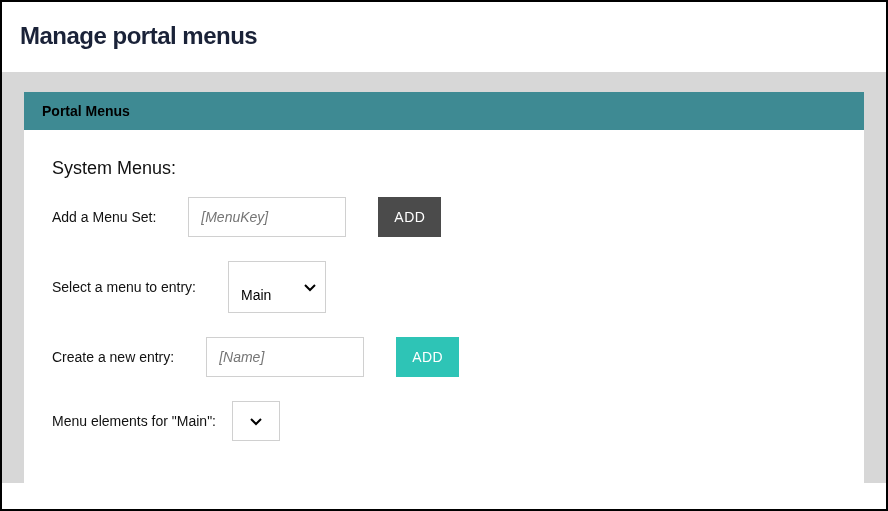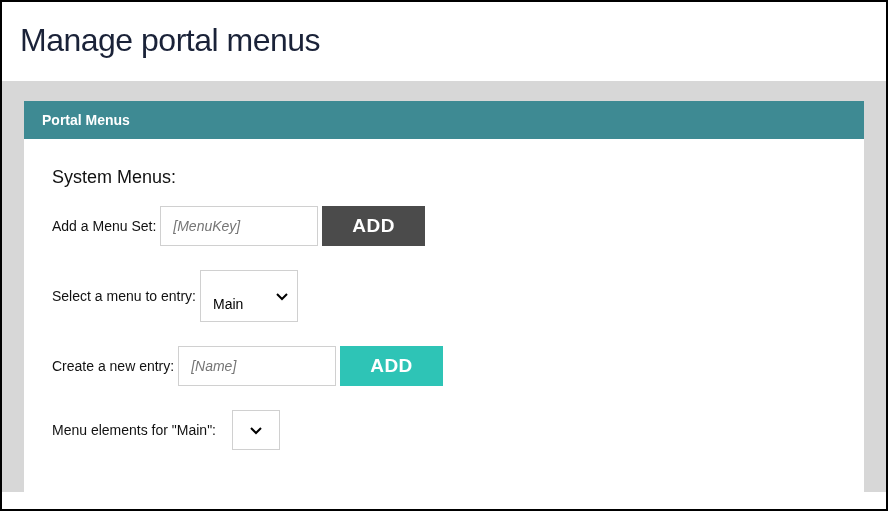--- a/index.html
+++ b/index.html
@@ -13,54 +13,54 @@
   .frame {
     border: 2px solid #000;
     width: 888px;
     height: 511px;
     position: relative;
   }
   .header {
     padding: 20px 18px 0 18px;
   }
   .page-title {
-    font-size: 32px;
-    font-weight: 400;
+    font-size: 24px;
+    font-weight: 700;
     color: #1a2238;
     letter-spacing: -0.5px;
   }
   .content-area {
     background: #d7d7d7;
     margin-top: 22px;
     padding: 20px 22px 22px 22px;
     height: calc(511px - 100px);
   }
   .panel {
     background: #fff;
   }
   .panel-header {
     background: #3e8a93;
-    color: #ffffff;
+    color: #000000;
     font-size: 14px;
     font-weight: 600;
     padding: 11px 18px;
   }
   .panel-body {
     padding: 28px 28px 44px 28px;
   }
   .section-title {
     font-size: 18px;
     color: #111;
     margin-bottom: 18px;
   }
   .row {
     display: flex;
     align-items: center;
     margin-bottom: 24px;
-    gap: 4px;
+    gap: 32px;
   }
   .row:last-child { margin-bottom: 0; }
   .row-label {
     font-size: 14px;
     color: #111;
     white-space: nowrap;
   }
   .text-input {
     height: 40px;
     border: 1px solid #d0d0d0;
@@ -90,23 +90,23 @@
   .select-caret {
     position: absolute;
     right: 10px;
     top: 50%;
     transform: translateY(-50%);
     pointer-events: none;
   }
   .btn {
     height: 40px;
     border: none;
-    padding: 0 30px;
-    font-size: 19px;
-    font-weight: 700;
+    padding: 0 16px;
+    font-size: 14px;
+    font-weight: 400;
     letter-spacing: 0.5px;
     color: #fff;
     cursor: pointer;
     text-transform: uppercase;
   }
   .btn-dark { background: #4b4b4b; }
   .btn-teal { background: #2ec4b6; }
   .btn-red  { background: #e63c5b; }
   .caret-box {
     width: 48px;

